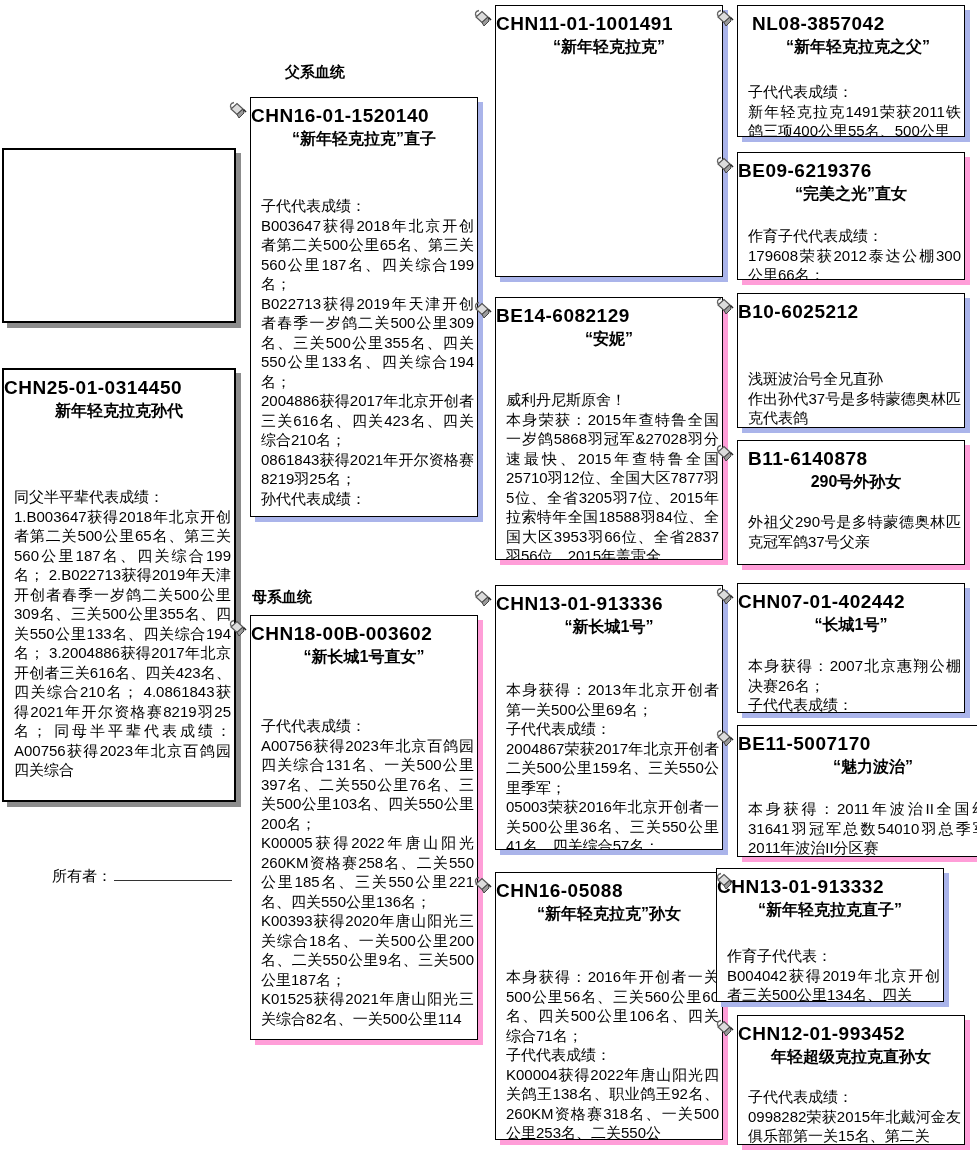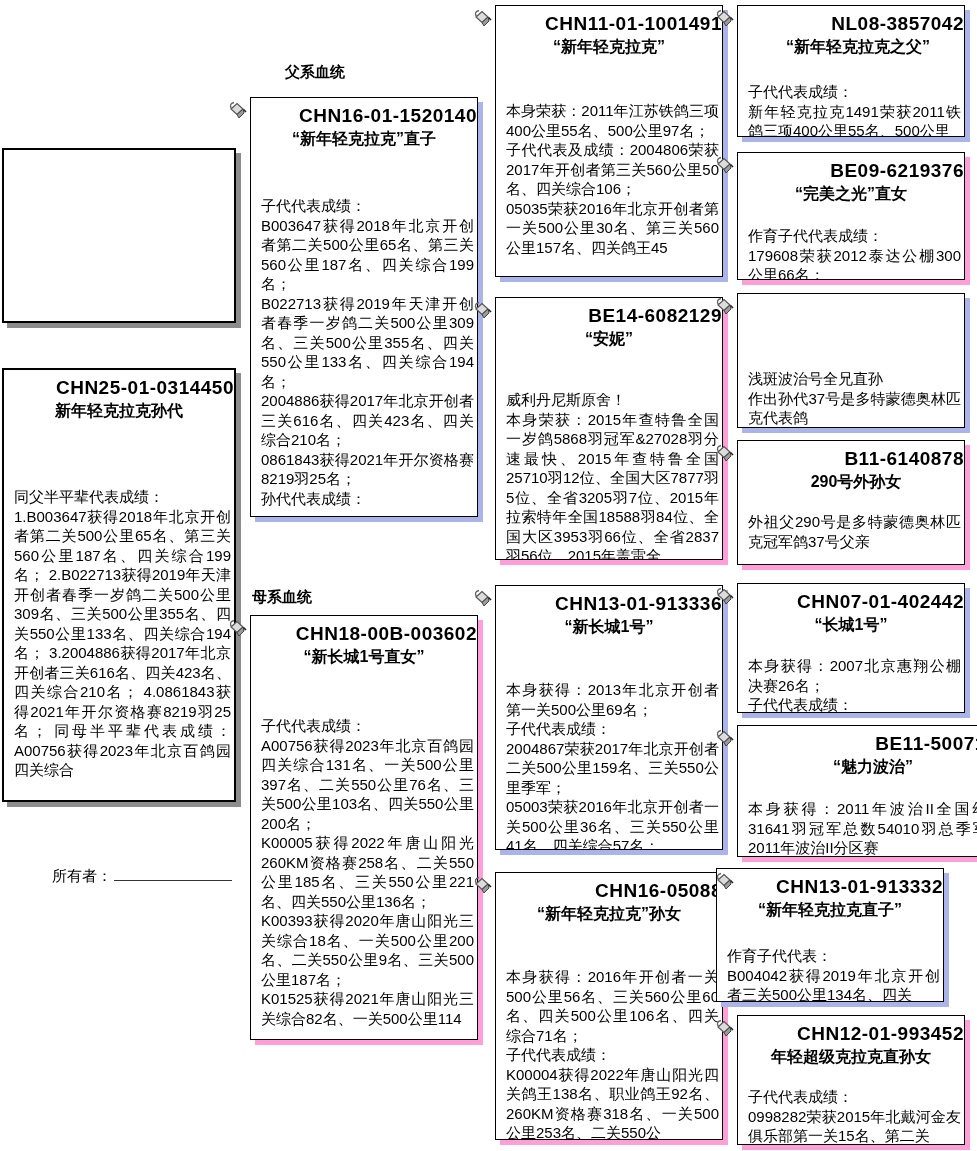--- a/index.html
+++ b/index.html
@@ -7,21 +7,21 @@
     position:relative;width:977px;height:1151px;background:#ffffff;overflow:hidden;
     font-family:"Liberation Sans","DejaVu Sans",sans-serif;color:#000;
   }
   .ped-box{
     position:absolute;background:#fff;border:1px solid #000;box-sizing:border-box;overflow:hidden;
   }
   .ped-box.shadow-blue{box-shadow:5px 5px 0 #aab4ea;}
   .ped-box.shadow-pink{box-shadow:5px 5px 0 #ff9ed8;}
   .ped-box.shadow-gray{box-shadow:5px 5px 0 #8c8c8c;border-width:2px;}
   .ring{
-    font-weight:bold;font-size:19px;line-height:24px;text-align:right;
+    font-weight:bold;font-size:19px;line-height:24px;text-align:left;
     padding-top:6px;letter-spacing:0.5px;white-space:nowrap;
   }
   .bname{font-weight:bold;font-size:16px;line-height:21px;text-align:center;}
   .bbody{
     position:absolute;left:10px;right:3px;font-size:15px;line-height:19.5px;
     white-space:pre-line;text-align:justify;
   }
   .clip{position:absolute;width:22px;height:20px;}
   .lineage-label{position:absolute;font-weight:bold;font-size:15px;}
   #owner-row{position:absolute;left:52px;top:866px;font-size:15px;}
@@ -78,23 +78,20 @@
   </div>
       <svg class="clip" viewBox="0 0 22 20" style="left: 226px; top: 618px;">
     <path d="M5 9 L11 3.5 L17 9 L11 14.5 Z" fill="#dcdcdc" stroke="#555" stroke-width="1.2"></path>
     <path d="M11 14.5 L17 9 L18 13 L13 18 Z" fill="#9a9a9a" stroke="#444" stroke-width="1"></path>
     <path d="M5.5 8.5 Q2.5 4 8 2.5" fill="none" stroke="#666" stroke-width="1.3"></path>
     <path d="M17.5 9.5 L20 12" stroke="#222" stroke-width="1.6"></path>
   </svg>
       <div class="ped-box shadow-blue" style="left: 495px; top: 5px; width: 228px; height: 272px;">
     <div class="ring">CHN11-01-1001491</div>
     <div class="bname">“新年轻克拉克”</div>
-    <div class="bbody" style="top: 95px;">本身荣获：2011年江苏铁鸽三项400公里55名、500公里97名；
-子代代表及成绩：2004806荣获2017年开创者第三关560公里50名、四关综合106；
-05035荣获2016年北京开创者第一关500公里30名、第三关560公里157名、四关鸽王45</div>
   </div>
       <svg class="clip" viewBox="0 0 22 20" style="left: 471px; top: 8px;">
     <path d="M5 9 L11 3.5 L17 9 L11 14.5 Z" fill="#dcdcdc" stroke="#555" stroke-width="1.2"></path>
     <path d="M11 14.5 L17 9 L18 13 L13 18 Z" fill="#9a9a9a" stroke="#444" stroke-width="1"></path>
     <path d="M5.5 8.5 Q2.5 4 8 2.5" fill="none" stroke="#666" stroke-width="1.3"></path>
     <path d="M17.5 9.5 L20 12" stroke="#222" stroke-width="1.6"></path>
   </svg>
       <div class="ped-box shadow-pink" style="left: 495px; top: 297px; width: 228px; height: 263px;">
     <div class="ring">BE14-6082129</div>
     <div class="bname">“安妮”</div>
@@ -152,20 +149,21 @@
     <div class="bbody" style="top: 73px;">作育子代代表成绩：
 179608荣获2012泰达公棚300公里66名；</div>
   </div>
       <svg class="clip" viewBox="0 0 22 20" style="left: 713px; top: 155px;">
     <path d="M5 9 L11 3.5 L17 9 L11 14.5 Z" fill="#dcdcdc" stroke="#555" stroke-width="1.2"></path>
     <path d="M11 14.5 L17 9 L18 13 L13 18 Z" fill="#9a9a9a" stroke="#444" stroke-width="1"></path>
     <path d="M5.5 8.5 Q2.5 4 8 2.5" fill="none" stroke="#666" stroke-width="1.3"></path>
     <path d="M17.5 9.5 L20 12" stroke="#222" stroke-width="1.6"></path>
   </svg>
       <div class="ped-box shadow-blue" style="left: 737px; top: 293px; width: 228px; height: 135px;">
+    <div class="ring">B10-6025212</div>
 
     <div class="bbody" style="top: 75px;">浅斑波治号全兄直孙
 作出孙代37号是多特蒙德奥林匹克代表鸽</div>
   </div>
       <svg class="clip" viewBox="0 0 22 20" style="left: 713px; top: 296px;">
     <path d="M5 9 L11 3.5 L17 9 L11 14.5 Z" fill="#dcdcdc" stroke="#555" stroke-width="1.2"></path>
     <path d="M11 14.5 L17 9 L18 13 L13 18 Z" fill="#9a9a9a" stroke="#444" stroke-width="1"></path>
     <path d="M5.5 8.5 Q2.5 4 8 2.5" fill="none" stroke="#666" stroke-width="1.3"></path>
     <path d="M17.5 9.5 L20 12" stroke="#222" stroke-width="1.6"></path>
   </svg>

